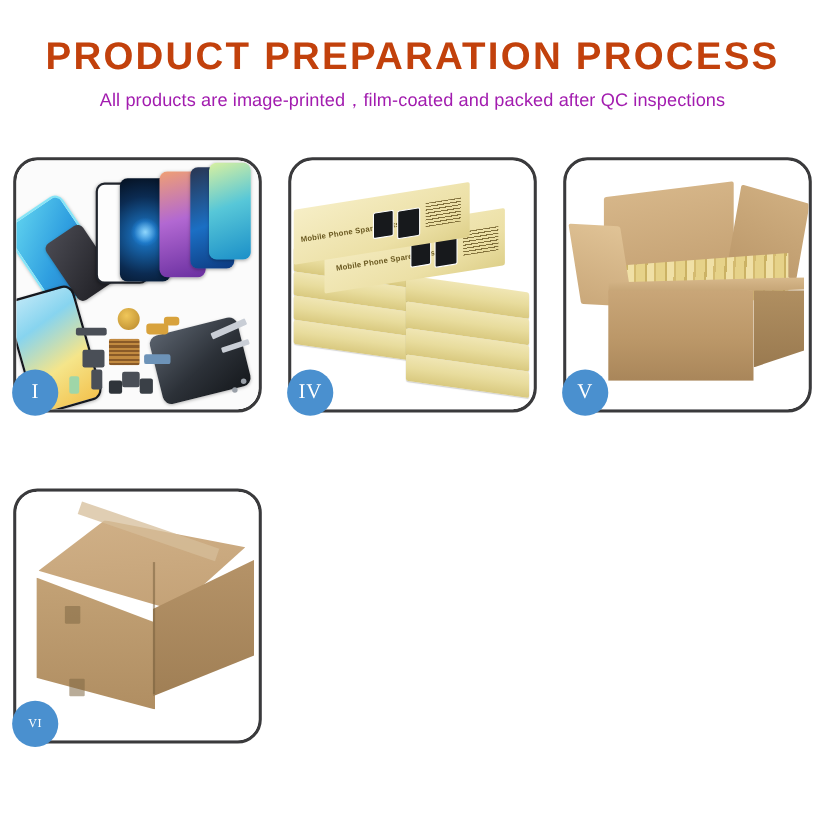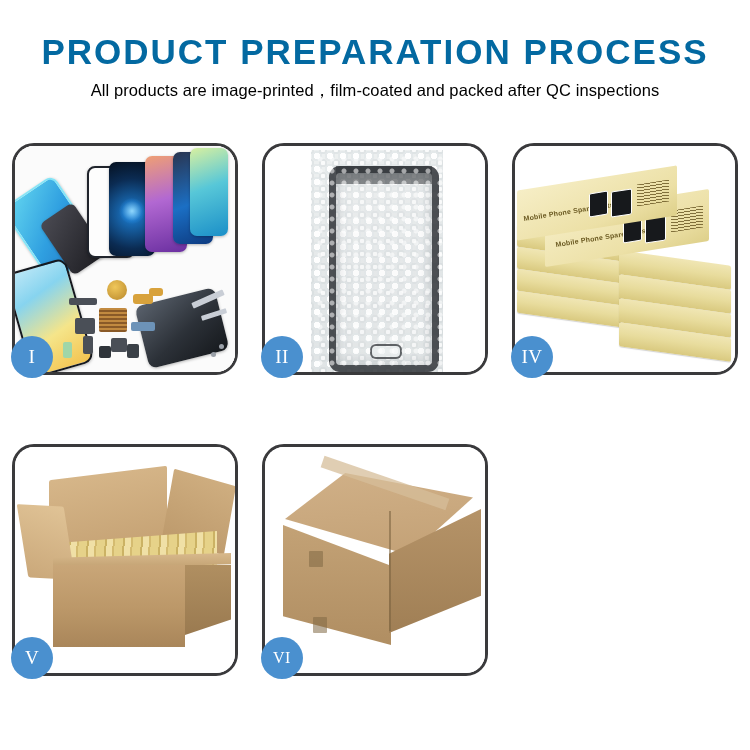--- a/index.html
+++ b/index.html
@@ -21,31 +21,31 @@
     top: 0; left: 0;
     width: 750px;
     text-align: center;
   }
   .title {
     margin: 0;
     padding-top: 33px;
     font-size: 35px;
     font-weight: 700;
     letter-spacing: 2.0px;
-    color: #0369a1;
+    color: #c2410c;
     line-height: 1.08;
     white-space: nowrap;
     font-family: "Liberation Sans", sans-serif;
   }
   .subtitle {
     margin: 0;
     padding-top: 9px;
     font-size: 16.5px;
     font-weight: 400;
-    color: #000000;
+    color: #a21caf;
     letter-spacing: 0.1px;
     white-space: nowrap;
     font-family: "Liberation Sans", sans-serif;
   }
 
   
   .grid {
     position: absolute;
     top: 143px;
     left: 12px;
@@ -88,21 +88,21 @@
     border-radius: 50%;
     background: #4a90cf;
     color: #ffffff;
     font-family: "Liberation Serif", serif;
     font-size: 19px;
     line-height: 42px;
     text-align: center;
     letter-spacing: 0.5px;
     z-index: 6;
   }
-  .badge.small { font-size: 16px; }
+  .badge.small { font-size: 11px; }
 
   
   .p1-bg { background: #fbfbfb; }
   .ph {
     position: absolute;
     border-radius: 9px;
     box-shadow: 0 1px 3px rgba(0,0,0,.28);
   }
   .ph.teal {
     left: 6px; top: 38px; width: 58px; height: 86px;
@@ -427,33 +427,20 @@
         <div class="part" style="left:48px;top:196px;width:9px;height:16px;background:#9fd6a8;"></div>
         <div class="part screw" style="left:196px;top:206px;width:5px;height:5px;"></div>
         <div class="part screw" style="left:204px;top:198px;width:5px;height:5px;"></div>
         <div class="part tool" style="left:176px;top:150px;width:34px;height:6px;transform:rotate(-24deg);"></div>
         <div class="part tool" style="left:186px;top:166px;width:26px;height:5px;transform:rotate(-18deg);"></div>
       </div>
     </div>
     <div class="badge">I</div>
   </div>
 
-  <div class="panel">
-    <div class="panel-inner">
-      <div class="photo">
-        <div class="bubblewrap">
-          <div class="glass-screen">
-            <div class="home-btn"></div>
-          </div>
-          <div class="bubble-sheen"></div>
-        </div>
-      </div>
-    </div>
-    <div class="badge">II</div>
-  </div>
 
 
   <div class="panel">
     <div class="panel-inner p4">
       <div class="photo">
 
         <div class="kbox" style="left:2px;top:86px;width:104px;height:22px;transform:skewY(8deg);"></div>
         <div class="kbox" style="left:2px;top:108px;width:104px;height:22px;transform:skewY(8deg);"></div>
         <div class="kbox" style="left:2px;top:130px;width:104px;height:22px;transform:skewY(8deg);"></div>
         <div class="kbox" style="left:2px;top:152px;width:104px;height:22px;transform:skewY(8deg);"></div>

